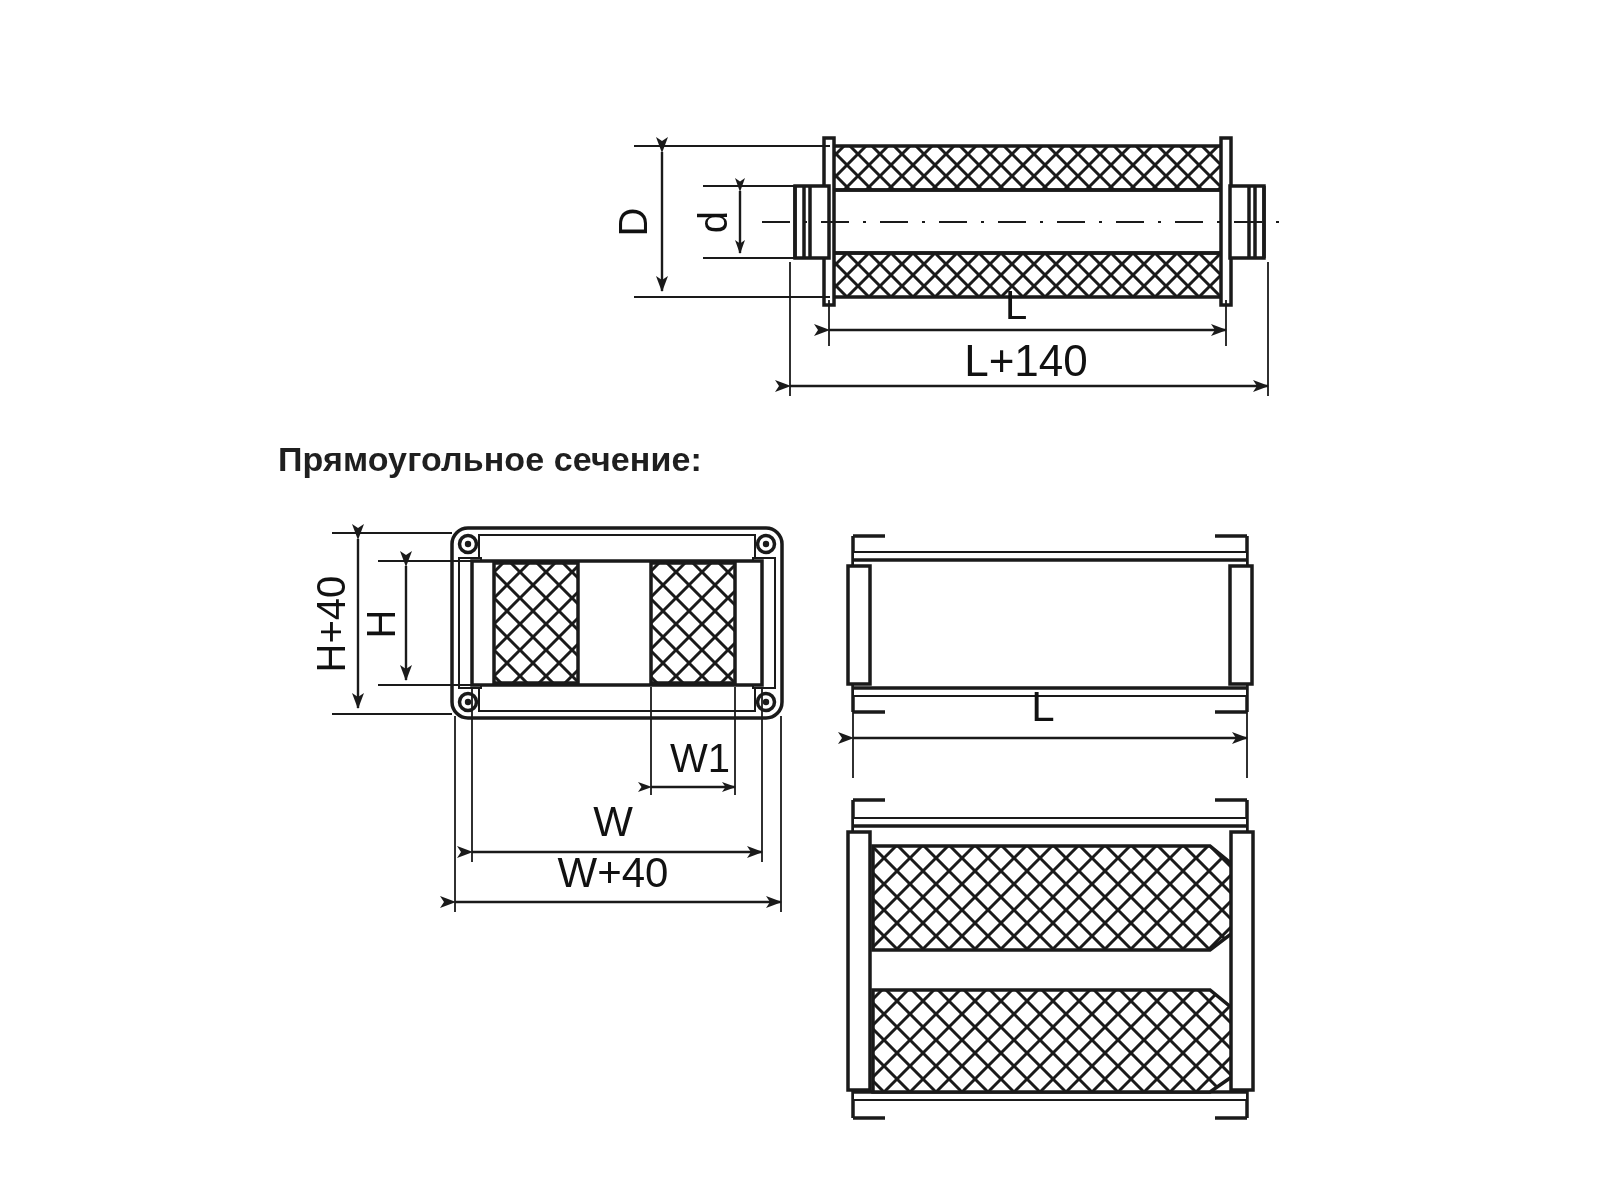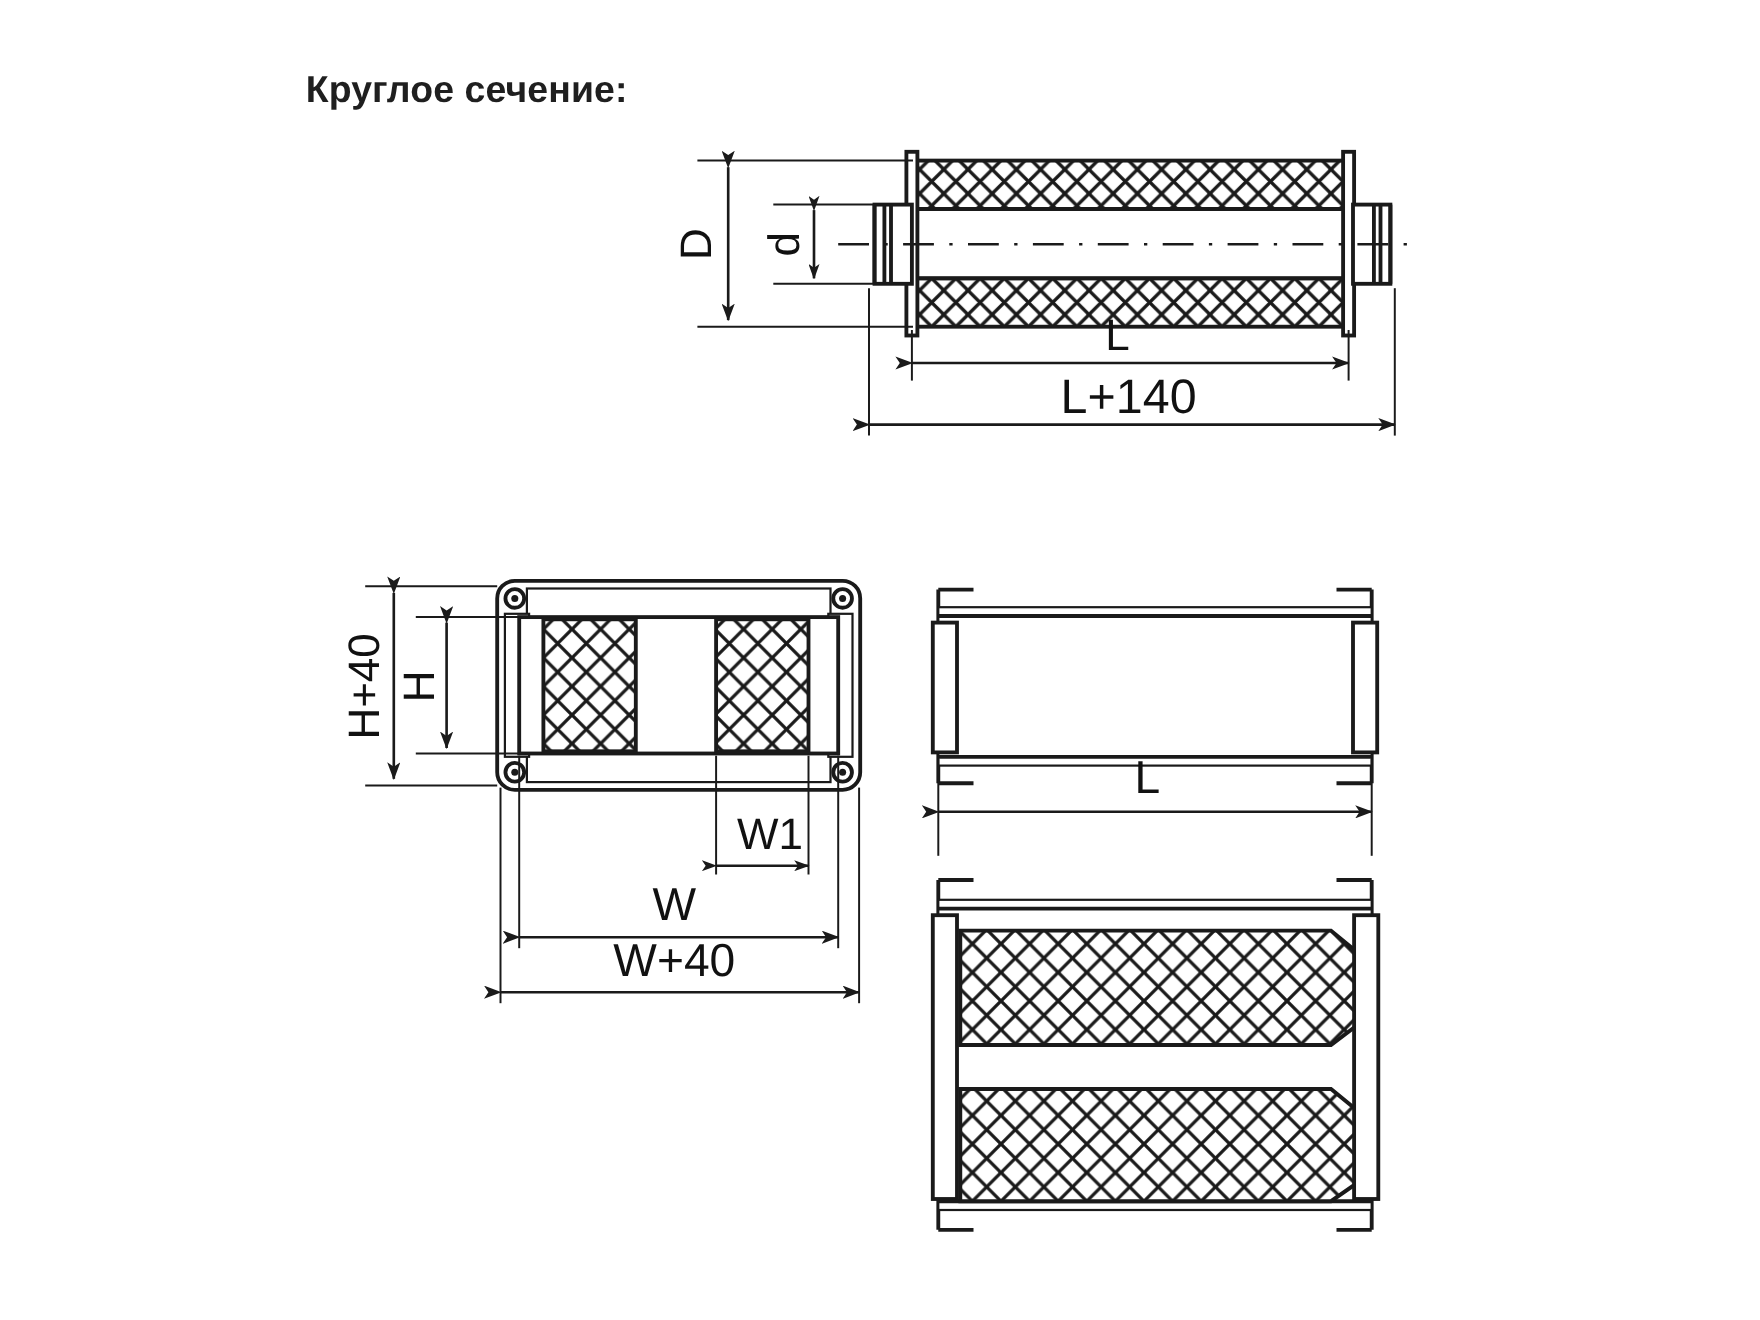--- a/index.html
+++ b/index.html
@@ -54,22 +54,22 @@
     fill: #111111;
     text-anchor: middle;
     dominant-baseline: middle;
   }
 </style>
 </head>
 <body>
 
 <div class="page">
 
-  <div class="heading" id="heading-round">Круглое сечение:</div>
-
+
+  <div class="heading" id="heading-rect">Прямоугольное сечение:</div>
 
   <svg class="drawing" viewBox="0 0 1600 1200">
     <defs>
 
       <pattern id="xhatch" width="22" height="22" patternUnits="userSpaceOnUse">
         <rect width="22" height="22" fill="#ffffff"></rect>
         <path d="M-6,6 L6,-6 M0,22 L22,0 M16,28 L28,16" stroke="#1a1a1a" stroke-width="3" fill="none"></path>
         <path d="M-6,16 L6,28 M0,0 L22,22 M16,-6 L28,6" stroke="#1a1a1a" stroke-width="3" fill="none"></path>
       </pattern>
       <pattern id="xhatch2" width="26" height="26" patternUnits="userSpaceOnUse">

